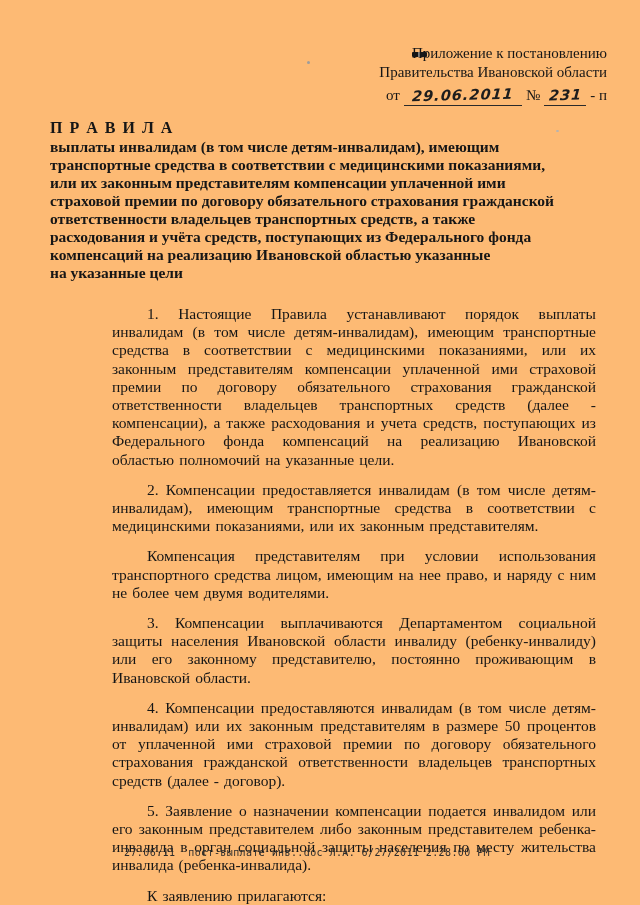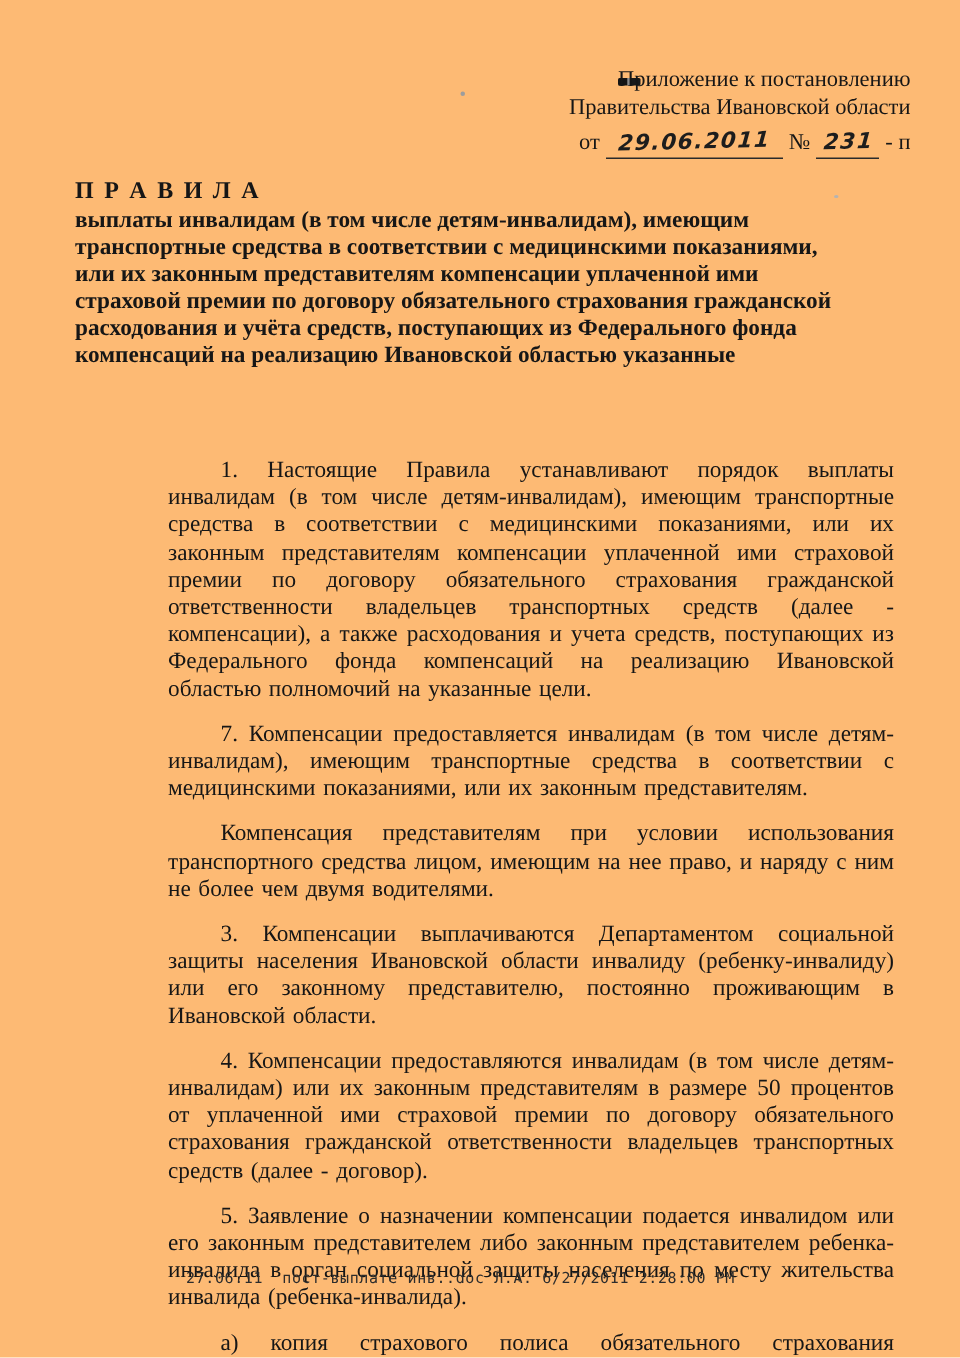--- a/index.html
+++ b/index.html
@@ -121,29 +121,32 @@
       <span>от</span><span class="fill date"><span class="hand">29.06.2011</span></span><span>№</span><span class="fill num"><span class="hand">231</span></span><span>- п</span>
     </div>
   </div>
 
   <div class="doc-title">
     <div class="title-heading">П Р А В И Л А</div>
     <div>выплаты инвалидам (в том числе детям-инвалидам), имеющим</div>
     <div>транспортные средства в соответствии с медицинскими показаниями,</div>
     <div>или их законным представителям компенсации уплаченной ими</div>
     <div>страховой премии по договору обязательного страхования гражданской</div>
+    <div>ответственности владельцев транспортных средств, а также</div>
     <div>расходования и учёта средств, поступающих из Федерального фонда</div>
     <div>компенсаций на реализацию Ивановской областью указанные</div>
+    <div>на указанные цели</div>
   </div>
 
   <div class="doc-body">
     <p>1. Настоящие Правила устанавливают порядок выплаты инвалидам (в том числе детям-инвалидам), имеющим транспортные средства в соответствии с медицинскими показаниями, или их законным представителям компенсации уплаченной ими страховой премии по договору обязательного страхования гражданской ответственности владельцев транспортных средств (далее - компенсации), а также расходования и учета средств, поступающих из Федерального фонда компенсаций на реализацию Ивановской областью полномочий на указанные цели.</p>
-    <p>7. Компенсации предоставляется инвалидам (в том числе детям-инвалидам), имеющим транспортные средства в соответствии с медицинскими показаниями, или их законным представителям.</p>
+    <p>2. Компенсации предоставляется инвалидам (в том числе детям-инвалидам), имеющим транспортные средства в соответствии с медицинскими показаниями, или их законным представителям.</p>
     <p>Компенсация представителям при условии использования транспортного средства лицом, имеющим на нее право, и наряду с ним не более чем двумя водителями.</p>
     <p>3. Компенсации выплачиваются Департаментом социальной защиты населения Ивановской области инвалиду (ребенку-инвалиду) или его законному представителю, постоянно проживающим в Ивановской области.</p>
     <p>4. Компенсации предоставляются инвалидам (в том числе детям-инвалидам) или их законным представителям в размере 50 процентов от уплаченной ими страховой премии по договору обязательного страхования гражданской ответственности владельцев транспортных средств (далее - договор).</p>
     <p>5. Заявление о назначении компенсации подается инвалидом или его законным представителем либо законным представителем ребенка-инвалида в орган социальной защиты населения по месту жительства инвалида (ребенка-инвалида).</p>
+    <p>К заявлению прилагаются:</p>
     <p>а) копия страхового полиса обязательного страхования гражданской ответственности инвалиду транспортного средства;</p>
   </div>
 
   <div class="doc-footer">27.06.11  пост-выплате инв..doc Л.А. 6/27/2011 2:28:00 PM</div>
 
 </div>
 
 </body></html>

